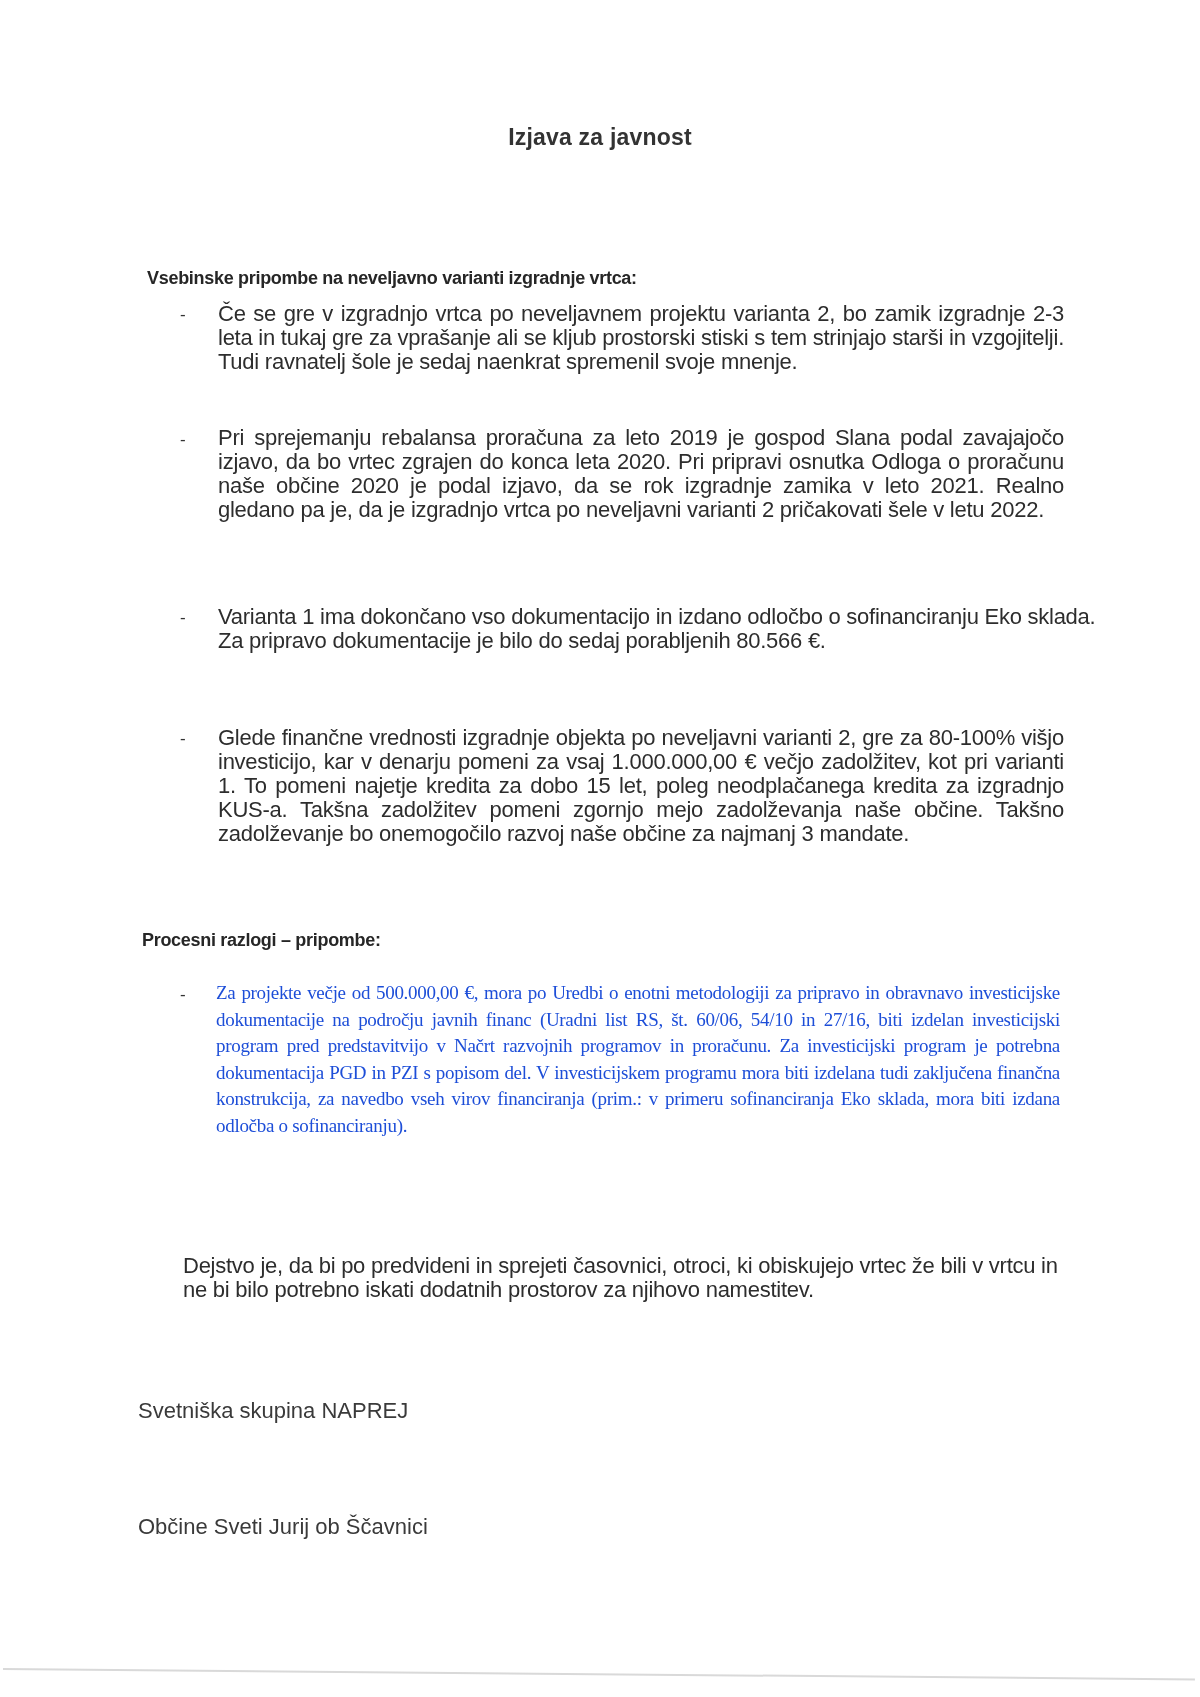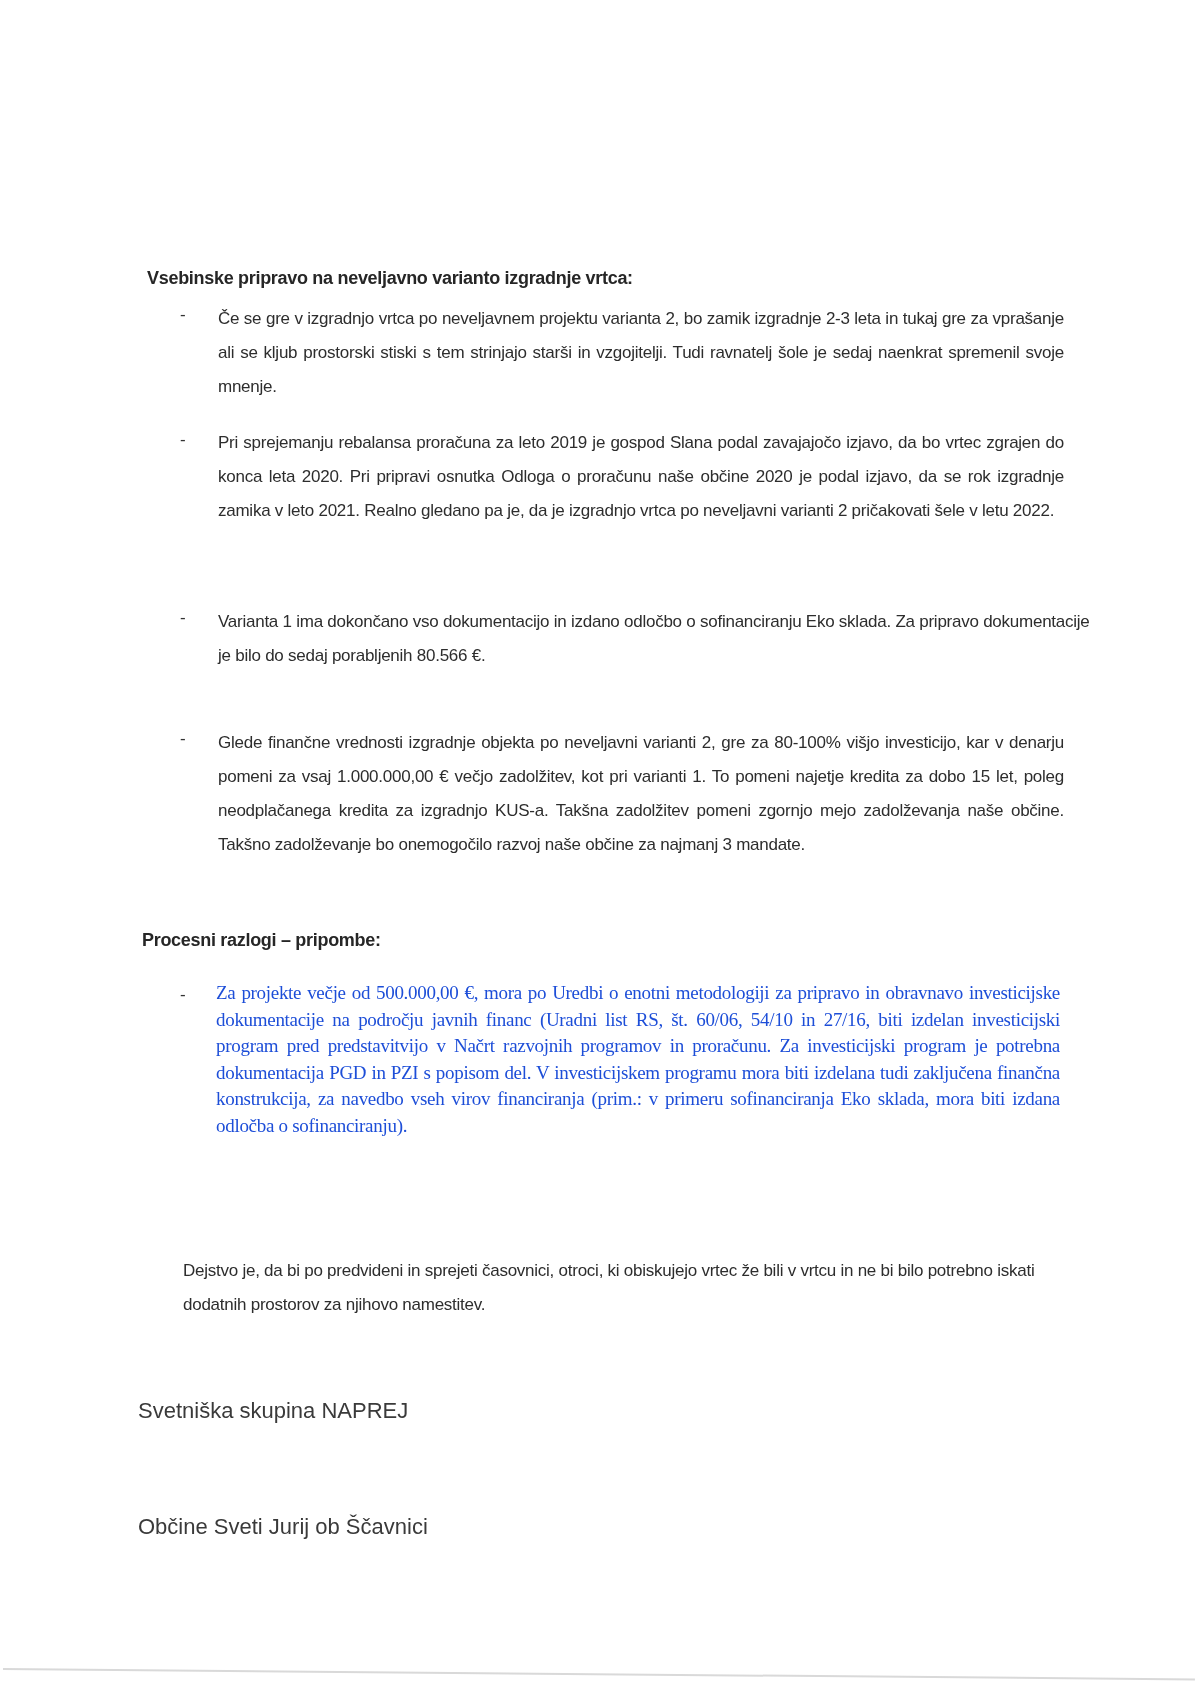--- a/index.html
+++ b/index.html
@@ -39,22 +39,22 @@
     }
     .bullet {
       position: absolute;
       left: 180px;
       width: 14px;
       font-size: 17px;
       color: #333;
     }
     .para {
       position: absolute;
-      font-size: 17px;
-      line-height: 34px;
+      font-size: 22px;
+      line-height: 24px;
       color: #2d2d2d;
       letter-spacing: -0.25px;
     }
     .para.serif {
       font-family: "Liberation Serif", "DejaVu Serif", serif;
       font-size: 19px;
       line-height: 26.5px;
       letter-spacing: -0.3px;
       color: #1d4ed8;
     }
@@ -74,22 +74,23 @@
       background: #d9d9d9;
       transform: rotate(0.5deg);
       transform-origin: left center;
     }
   </style>
 </head>
 <body>
 
 <div class="page">
 
+  <div class="title">Izjava za javnost</div>
 
-  <div class="section-heading" style="left:147px; top:268px;">Vsebinske pripravo na neveljavno varianto izgradnje vrtca:</div>
+  <div class="section-heading" style="left:147px; top:268px;">Vsebinske pripombe na neveljavno varianti izgradnje vrtca:</div>
 
   <div class="bullet" style="top:305px;">-</div>
   <div class="para justify" style="left:218px; top:302px; width:846px;">Če se gre v izgradnjo vrtca po neveljavnem projektu varianta 2, bo zamik izgradnje 2-3 leta in tukaj gre za vprašanje ali se kljub prostorski stiski s tem strinjajo starši in vzgojitelji. Tudi ravnatelj šole je sedaj naenkrat spremenil svoje mnenje.</div>
 
   <div class="bullet" style="top:430px;">-</div>
   <div class="para justify" style="left:218px; top:426px; width:846px;">Pri sprejemanju rebalansa proračuna za leto 2019 je gospod Slana podal zavajajočo izjavo, da bo vrtec zgrajen do konca leta 2020. Pri pripravi osnutka Odloga o proračunu naše občine 2020 je podal izjavo, da se rok izgradnje zamika v leto 2021. Realno gledano pa je, da je izgradnjo vrtca po neveljavni varianti 2 pričakovati šele v letu 2022.</div>
 
   <div class="bullet" style="top:608px;">-</div>
   <div class="para" style="left:218px; top:605px; width:880px;">Varianta 1 ima dokončano vso dokumentacijo in izdano odločbo o sofinanciranju Eko sklada. Za pripravo dokumentacije je bilo do sedaj porabljenih 80.566 €.</div>
 

